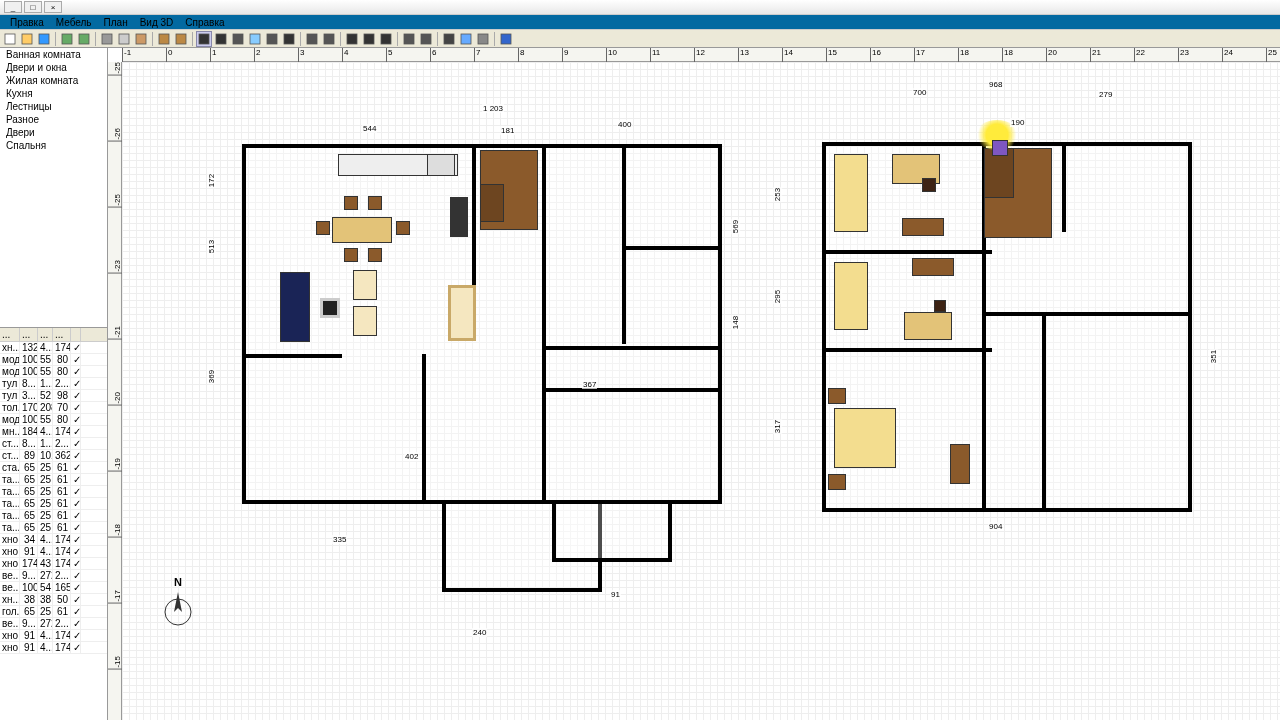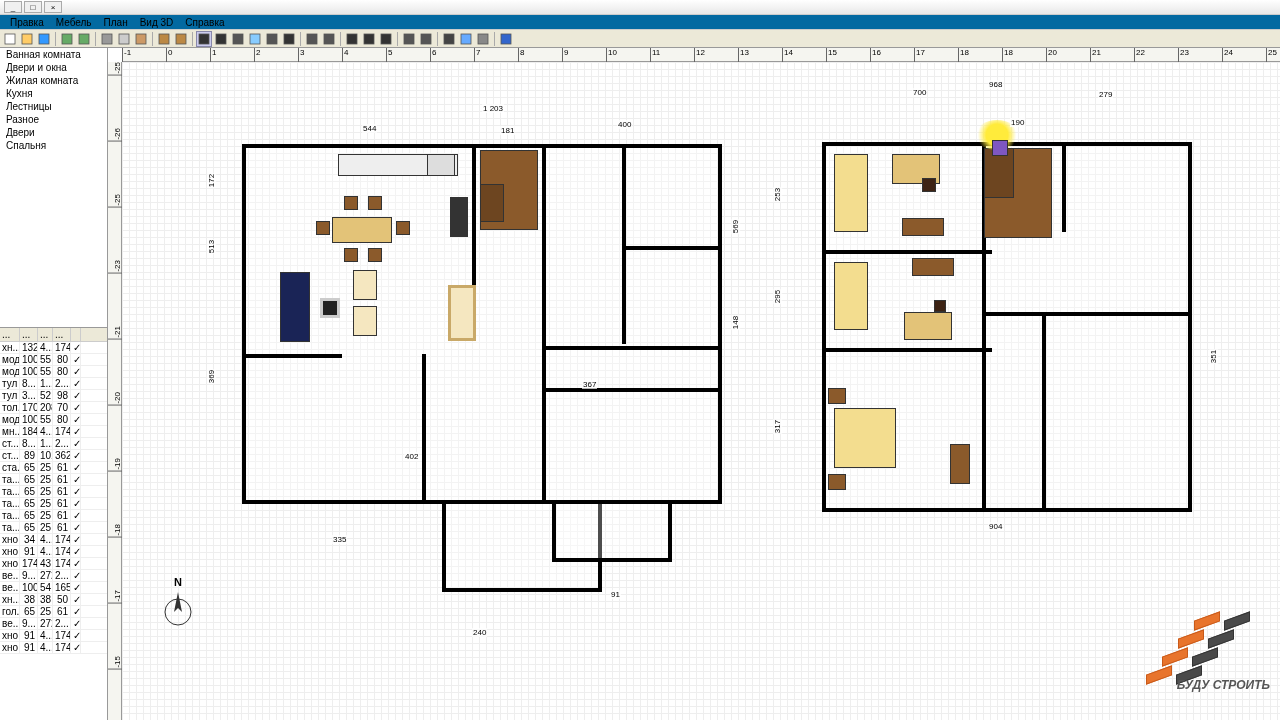--- a/index.html
+++ b/index.html
@@ -555,26 +555,15 @@
       <div class="dim-label" style="left:1084px; top:290px; transform:rotate(-90deg);">351</div>
 
       <div class="compass" style="left:42px; top:514px;">
         <div class="compass-n">N</div>
         <svg width="28" height="40">
             <circle cx="14" cy="24" r="13" fill="none" stroke="#333"></circle>
             <path d="M14 4 L10 24 L14 20 L18 24 Z" fill="#333"></path>
           </svg>
       </div>
 
-      <div class="logo-wm">
-        <div class="logo-brick" style="left:64px; top:6px;"></div>
-        <div class="logo-brick dk" style="left:94px; top:6px;"></div>
-        <div class="logo-brick" style="left:48px; top:24px;"></div>
-        <div class="logo-brick dk" style="left:78px; top:24px;"></div>
-        <div class="logo-brick" style="left:32px; top:42px;"></div>
-        <div class="logo-brick dk" style="left:62px; top:42px;"></div>
-        <div class="logo-brick" style="left:16px; top:60px;"></div>
-        <div class="logo-brick dk" style="left:46px; top:60px;"></div>
-        <div class="logo-txt">БУДУ СТРОИТЬ</div>
-      </div>
     </div>
   </div>
 </div>
 
 </body></html>

